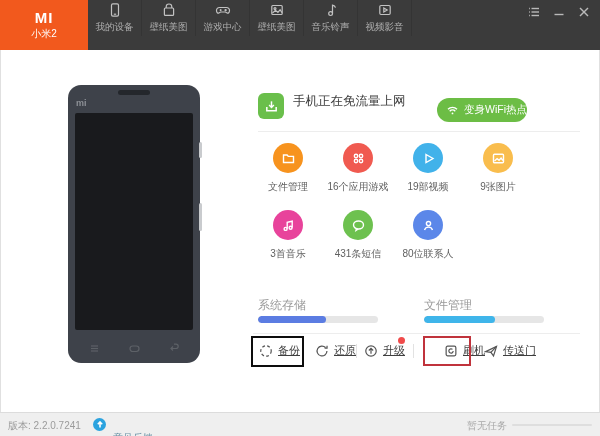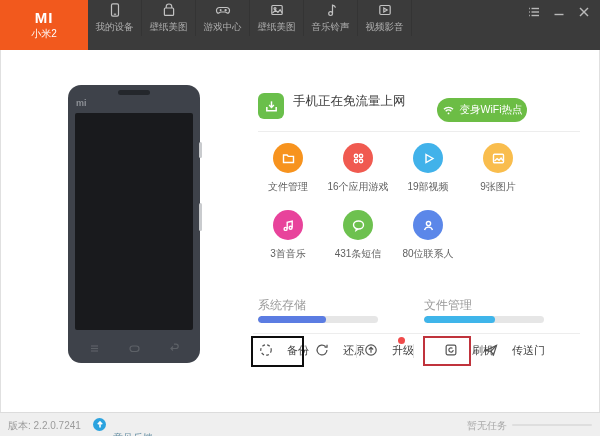--- a/index.html
+++ b/index.html
@@ -34,42 +34,42 @@
   .side-btn.b2 { top:118px; height:28px; }
 
   
   .status-icon { position:absolute; left:258px; top:93px; width:26px; height:26px; border-radius:6px;
                  display:flex; align-items:center; justify-content:center; }
   .status-icon svg { width:15px; height:15px; stroke:#fff; fill:none; stroke-width:1.6; }
   .status-title { position:absolute; left:293px; top:93px; font-size:12.5px; color:#3c3c3c; }
   .status-sub { position:absolute; left:293px; top:110px; font-size:10px; color:#a6a6a6; }
   .status-sub .grn { color:#6abf4b; }
   .wifi-btn { position:absolute; left:437px; top:98px; width:90px; height:24px; border-radius:12px;
-              display:flex; align-items:center; justify-content:center; gap:5px; color:#fff; font-size:10.5px; cursor:pointer; }
+              display:flex; align-items:center; justify-content:flex-end; gap:5px; color:#fff; font-size:10.5px; cursor:pointer; }
   .wifi-btn svg { width:13px; height:13px; stroke:#fff; fill:none; stroke-width:1.4; }
 
   .divider { position:absolute; height:1px; background:#ededed; }
   .d1 { left:258px; top:131px; width:322px; }
   .d2 { left:253px; top:333px; width:327px; }
 
   
   .grid { position:absolute; left:253px; top:143px; width:286px; display:grid; grid-template-columns:repeat(4,70px); row-gap:16px; }
   .cell { display:flex; flex-direction:column; align-items:center; cursor:pointer;justify-content:space-between; }
   .circ { width:30px; height:30px; border-radius:50%; display:flex; align-items:center; justify-content:center; }
   .circ svg { width:15px; height:15px; stroke:#fff; fill:none; stroke-width:1.4; }
   .cell-label { margin-top:7px; font-size:10px; color:#606060; white-space:nowrap; }
 
   
   .st-label { position:absolute; top:297px; font-size:12px; color:#9a9a9a; }
   .st1 { left:258px; } .st2 { left:424px; }
   .bar { position:absolute; top:316px; width:120px; height:7px; background:#e6e6e6; border-radius:4px; overflow:hidden; }
   .bar .fill { height:100%; border-radius:4px; }
 
   
-  .action { position:absolute; top:343px; display:flex; gap:14px; cursor:pointer; font-size:11px; color:#3f3f3f; }
+  .action { position:absolute; top:343px; display:flex; align-items:center; gap:5px; cursor:pointer; font-size:11px; color:#3f3f3f;text-decoration:underline; }
   .action svg { width:14px; height:14px; stroke:#555; fill:none; stroke-width:1.3; }
   .a-sep { position:absolute; top:344px; width:1px; height:14px; background:#e2e2e2; }
   .badge { position:absolute; left:398px; top:337px; width:7px; height:7px; border-radius:50%; }
   .hl-box { position:absolute; top:336px; height:31px; }
   .hl-black { left:251px; width:53px; border:2px solid #0d0d0d; }
   .hl-red { left:423px; width:48px; border:2px solid #c0333c; height:30px; }
 
   
   .footer { position:absolute; left:0; top:412px; width:600px; height:24px; background:#efefef; border-top:1px solid #dcdcdc; }
   .f-version { position:absolute; left:8px; top:6px; font-size:10px; color:#9b9b9b; }

